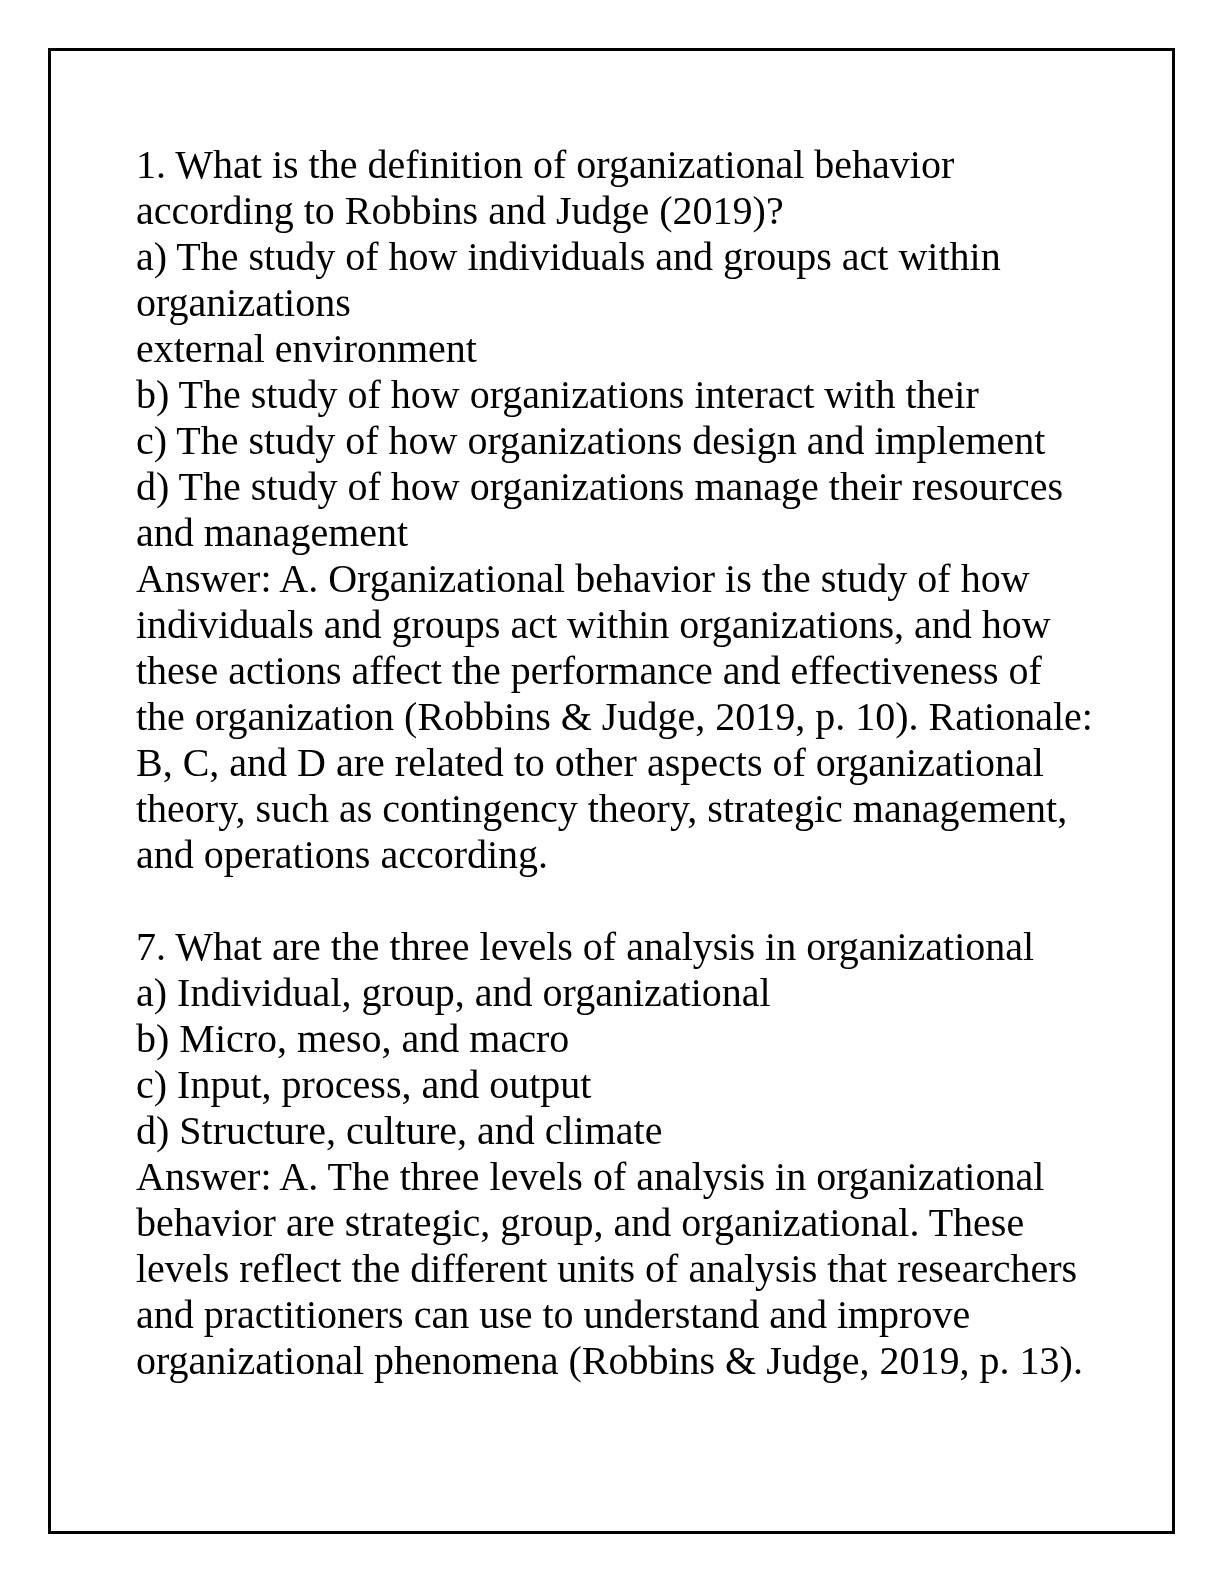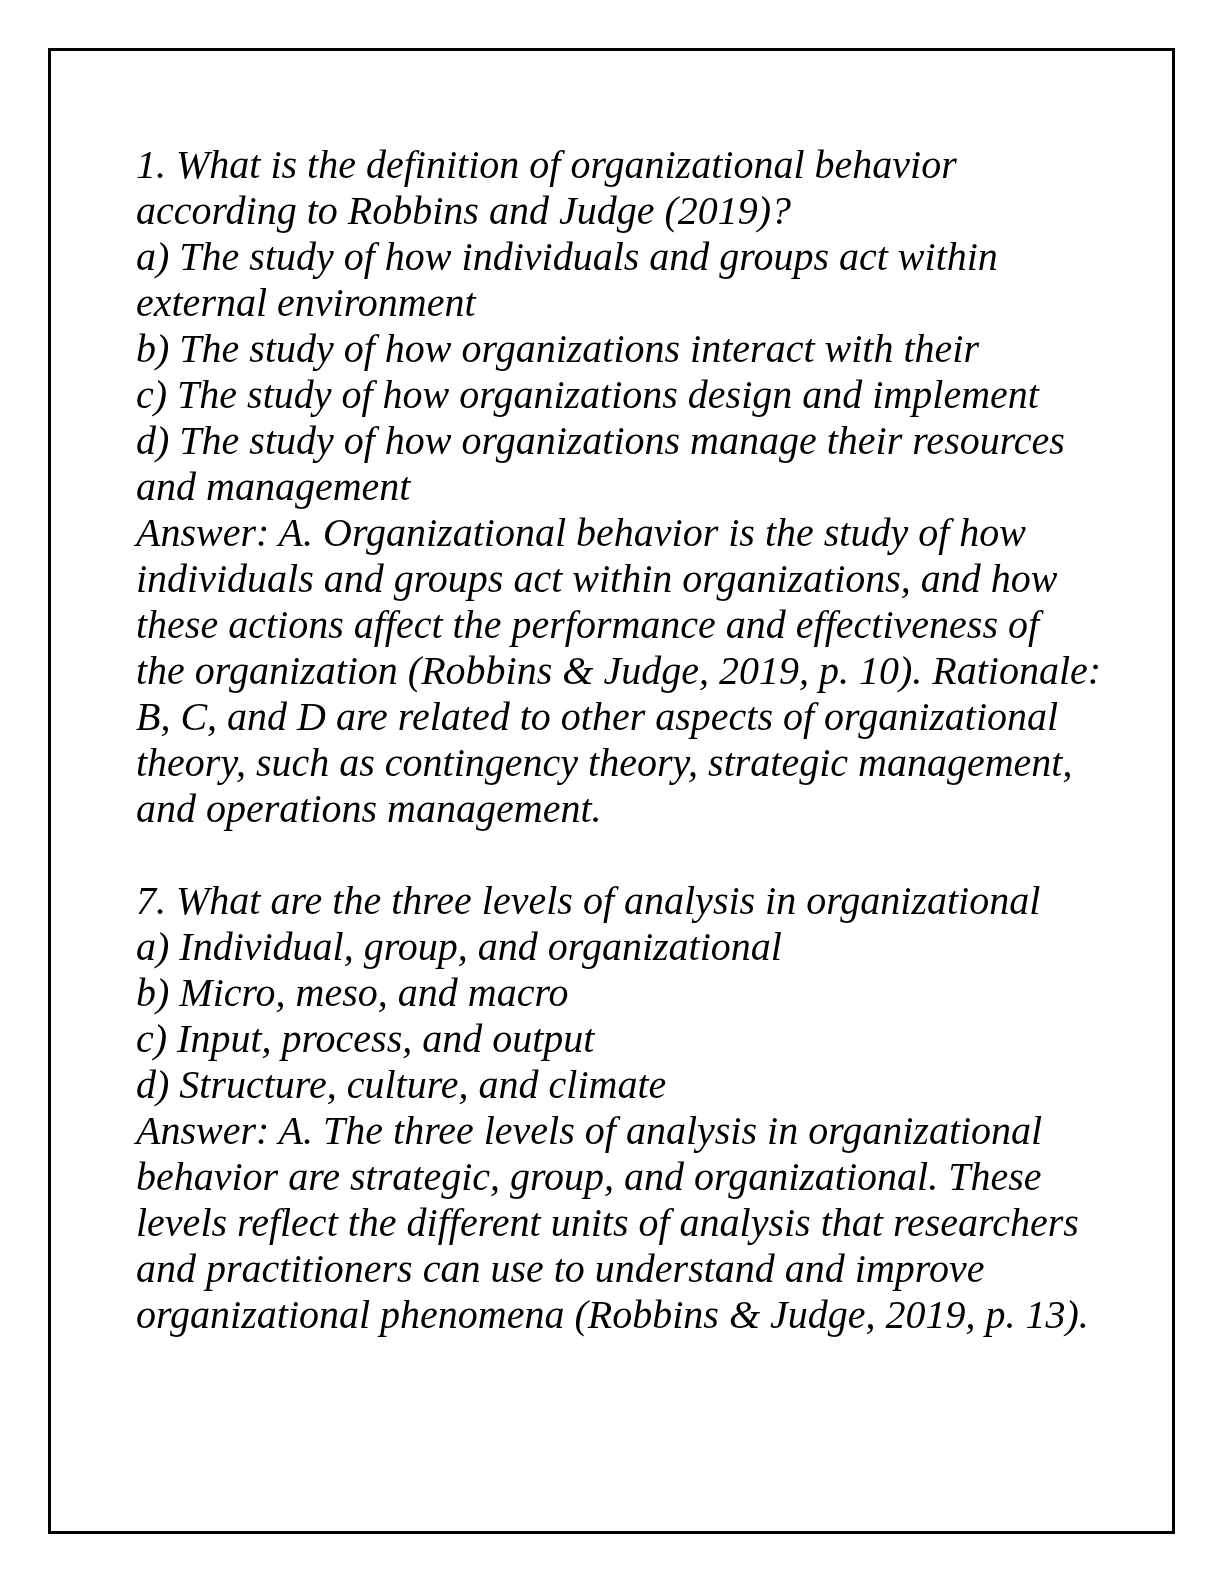--- a/index.html
+++ b/index.html
@@ -33,49 +33,49 @@
     line-height: 46px;
     letter-spacing: 0;
     white-space: nowrap;
   }
   .question-block {
     display: block;
   }
   .text-line {
     display: block;
     height: 46px;
-    font-style: italic;
   }
   .blank-line {
     display: block;
     height: 46px;
   }
 </style>
 </head>
 <body>
 
 <div class="page-frame"></div>
 
 <div class="text-block">
   <div class="question-block">
       <div class="text-line">1. What is the definition of organizational behavior</div>
       <div class="text-line">according to Robbins and Judge (2019)?</div>
       <div class="text-line">a) The study of how individuals and groups act within</div>
+      <div class="text-line">organizations</div>
       <div class="text-line">external environment</div>
       <div class="text-line">b) The study of how organizations interact with their</div>
       <div class="text-line">c) The study of how organizations design and implement</div>
       <div class="text-line">d) The study of how organizations manage their resources</div>
       <div class="text-line">and management</div>
       <div class="text-line">Answer: A. Organizational behavior is the study of how</div>
       <div class="text-line">individuals and groups act within organizations, and how</div>
       <div class="text-line">these actions affect the performance and effectiveness of</div>
       <div class="text-line">the organization (Robbins &amp; Judge, 2019, p. 10). Rationale:</div>
       <div class="text-line">B, C, and D are related to other aspects of organizational</div>
       <div class="text-line">theory, such as contingency theory, strategic management,</div>
-      <div class="text-line">and operations management.</div>
+      <div class="text-line">and operations according.</div>
     </div>
   <div class="blank-line"></div>
   <div class="question-block">
       <div class="text-line">7. What are the three levels of analysis in organizational</div>
       <div class="text-line">a) Individual, group, and organizational</div>
       <div class="text-line">b) Micro, meso, and macro</div>
       <div class="text-line">c) Input, process, and output</div>
       <div class="text-line">d) Structure, culture, and climate</div>
       <div class="text-line">Answer: A. The three levels of analysis in organizational</div>
       <div class="text-line">behavior are strategic, group, and organizational. These</div>

